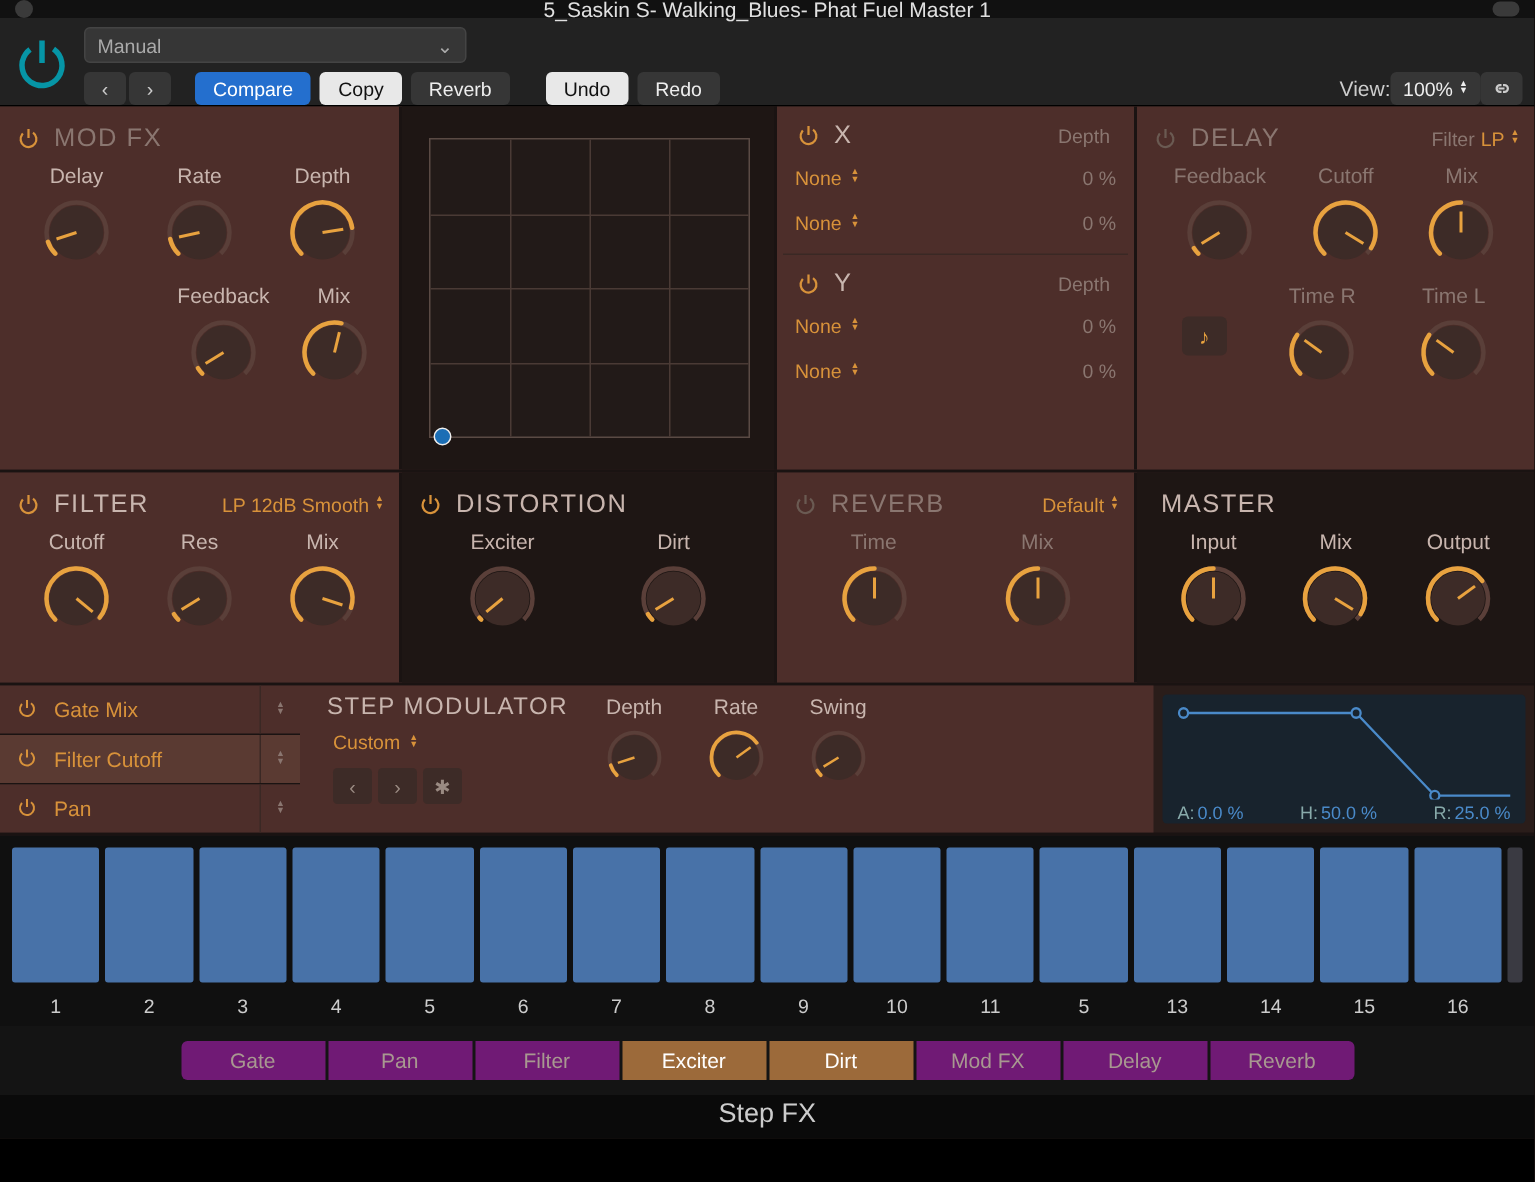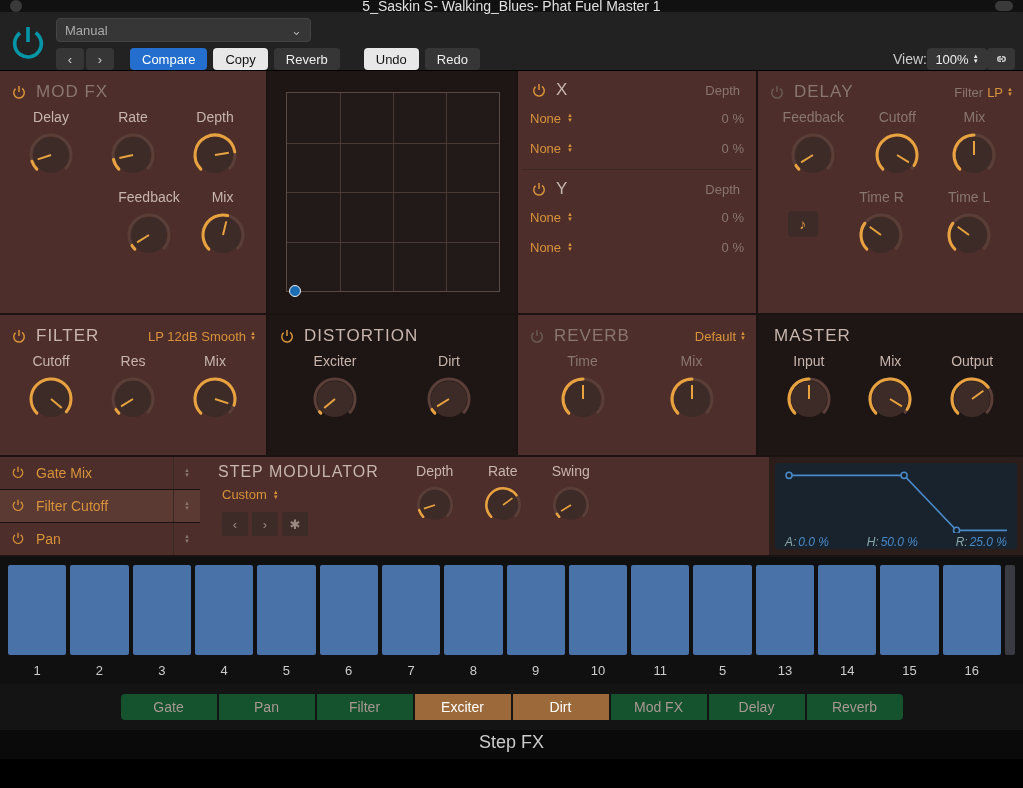--- a/index.html
+++ b/index.html
@@ -92,45 +92,45 @@
   .updown { display:inline-flex; flex-direction:column; font-size:6px; color:inherit; line-height:5px; }
 
   
   .step-row { height:100px; display:flex; }
   .mod-targets { width:200px; display:flex; flex-direction:column; }
   .mod-target { flex:1; display:flex; align-items:center; padding:0 10px; border-bottom:1px solid var(--border-sep); background:var(--bg-panel-red); gap:8px;}
   .mod-target:last-child { border-bottom:none;}
   .mod-target.sel { background:#5a3a32; }
   .mod-target .lbl { color:var(--text-orange); font-size:14px; }
   .mod-target .arrows { margin-left:auto; color:var(--text-dim); border-left:1px solid #3a2824; padding-left:10px; height:100%; display:flex; align-items:center;}
-  .step-controls { flex:1; background:var(--bg-panel-red); padding:6px 27px 0 18px; display:flex; gap:16px;text-align:right;}
+  .step-controls { flex:1; background:var(--bg-panel-red); padding:6px 27px 0 18px; display:flex; gap:4px;text-align:right;}
   .step-left { display:flex; flex-direction:column; gap:6px;}
   .step-left .title { font-size:16px; letter-spacing:1px; color:var(--text-light);}
   .step-preset { color:var(--text-orange); font-size:13px; display:flex; align-items:center; gap:6px; margin-left:4px;}
   .step-nav { display:flex; gap:4px; margin-top:4px; margin-left:4px;}
   .step-nav .btn { width:26px; height:24px; background:#3d2b27; border-radius:3px; display:flex; align-items:center; justify-content:center; color:#9a8a82;}
   .step-knobs { display:flex; gap:28px; margin-left:20px;}
-  .env-area { width:242px; background:#18232d; margin:6px; border-radius:3px; display:flex; flex-direction:column; padding:6px 10px;font-style:italic;}
+  .env-area { width:242px; background:#18232d; margin:6px; border-radius:3px; display:flex; flex-direction:column; padding:6px 10px;}
   .env-graph { flex:1; position:relative; }
   .env-vals { display:flex; justify-content:space-between; font-size:12px; margin-top:2px;}
   .env-vals span { color:var(--accent-blue);}
   .env-vals .lbl { color:#8aa; margin-right:2px;}
 
   
   .seq-area { background:#101010; padding:8px 8px 6px 8px;}
   .seq-steps { display:flex; gap:4px; height:90px; position:relative;}
   .seq-step { flex:1; background:var(--blue-step); border-radius:2px; }
   .seq-end { width:10px; background:#3a3a42; border-radius:2px; }
   .seq-nums { display:flex; gap:4px; margin-top:8px;}
   .seq-nums div { flex:1; text-align:center; color:#ccc; font-size:13px;}
   .seq-nums .end { width:10px; flex:none;}
 
   
   .bot-tabs { display:flex; justify-content:center; padding:10px 0; background:#141414; gap:2px;}
-  .bot-tabs .tab { width:96px; height:26px; background:#14532d; color:#a89890; display:flex; align-items:center; justify-content:center; font-size:14px; border-radius:0;}
+  .bot-tabs .tab { width:96px; height:26px; background:#701a75; color:#a89890; display:flex; align-items:center; justify-content:center; font-size:14px; border-radius:0;}
   .bot-tabs .tab.first { border-radius:4px 0 0 4px;}
   .bot-tabs .tab.last { border-radius:0 4px 4px 0;}
   .bot-tabs .tab.active { background:#9c6a3a; color:#fff;}
 
   .plugin-name { text-align:center; color:#ccc; font-size:18px; padding:2px 0 6px 0; background:#0a0a0a;}
 
   
   .note-box { width:30px; height:26px; background:#3d2b27; border-radius:4px; display:flex; align-items:center; justify-content:center; color:var(--accent-orange); font-size:14px;}
 </style>
 </head>

